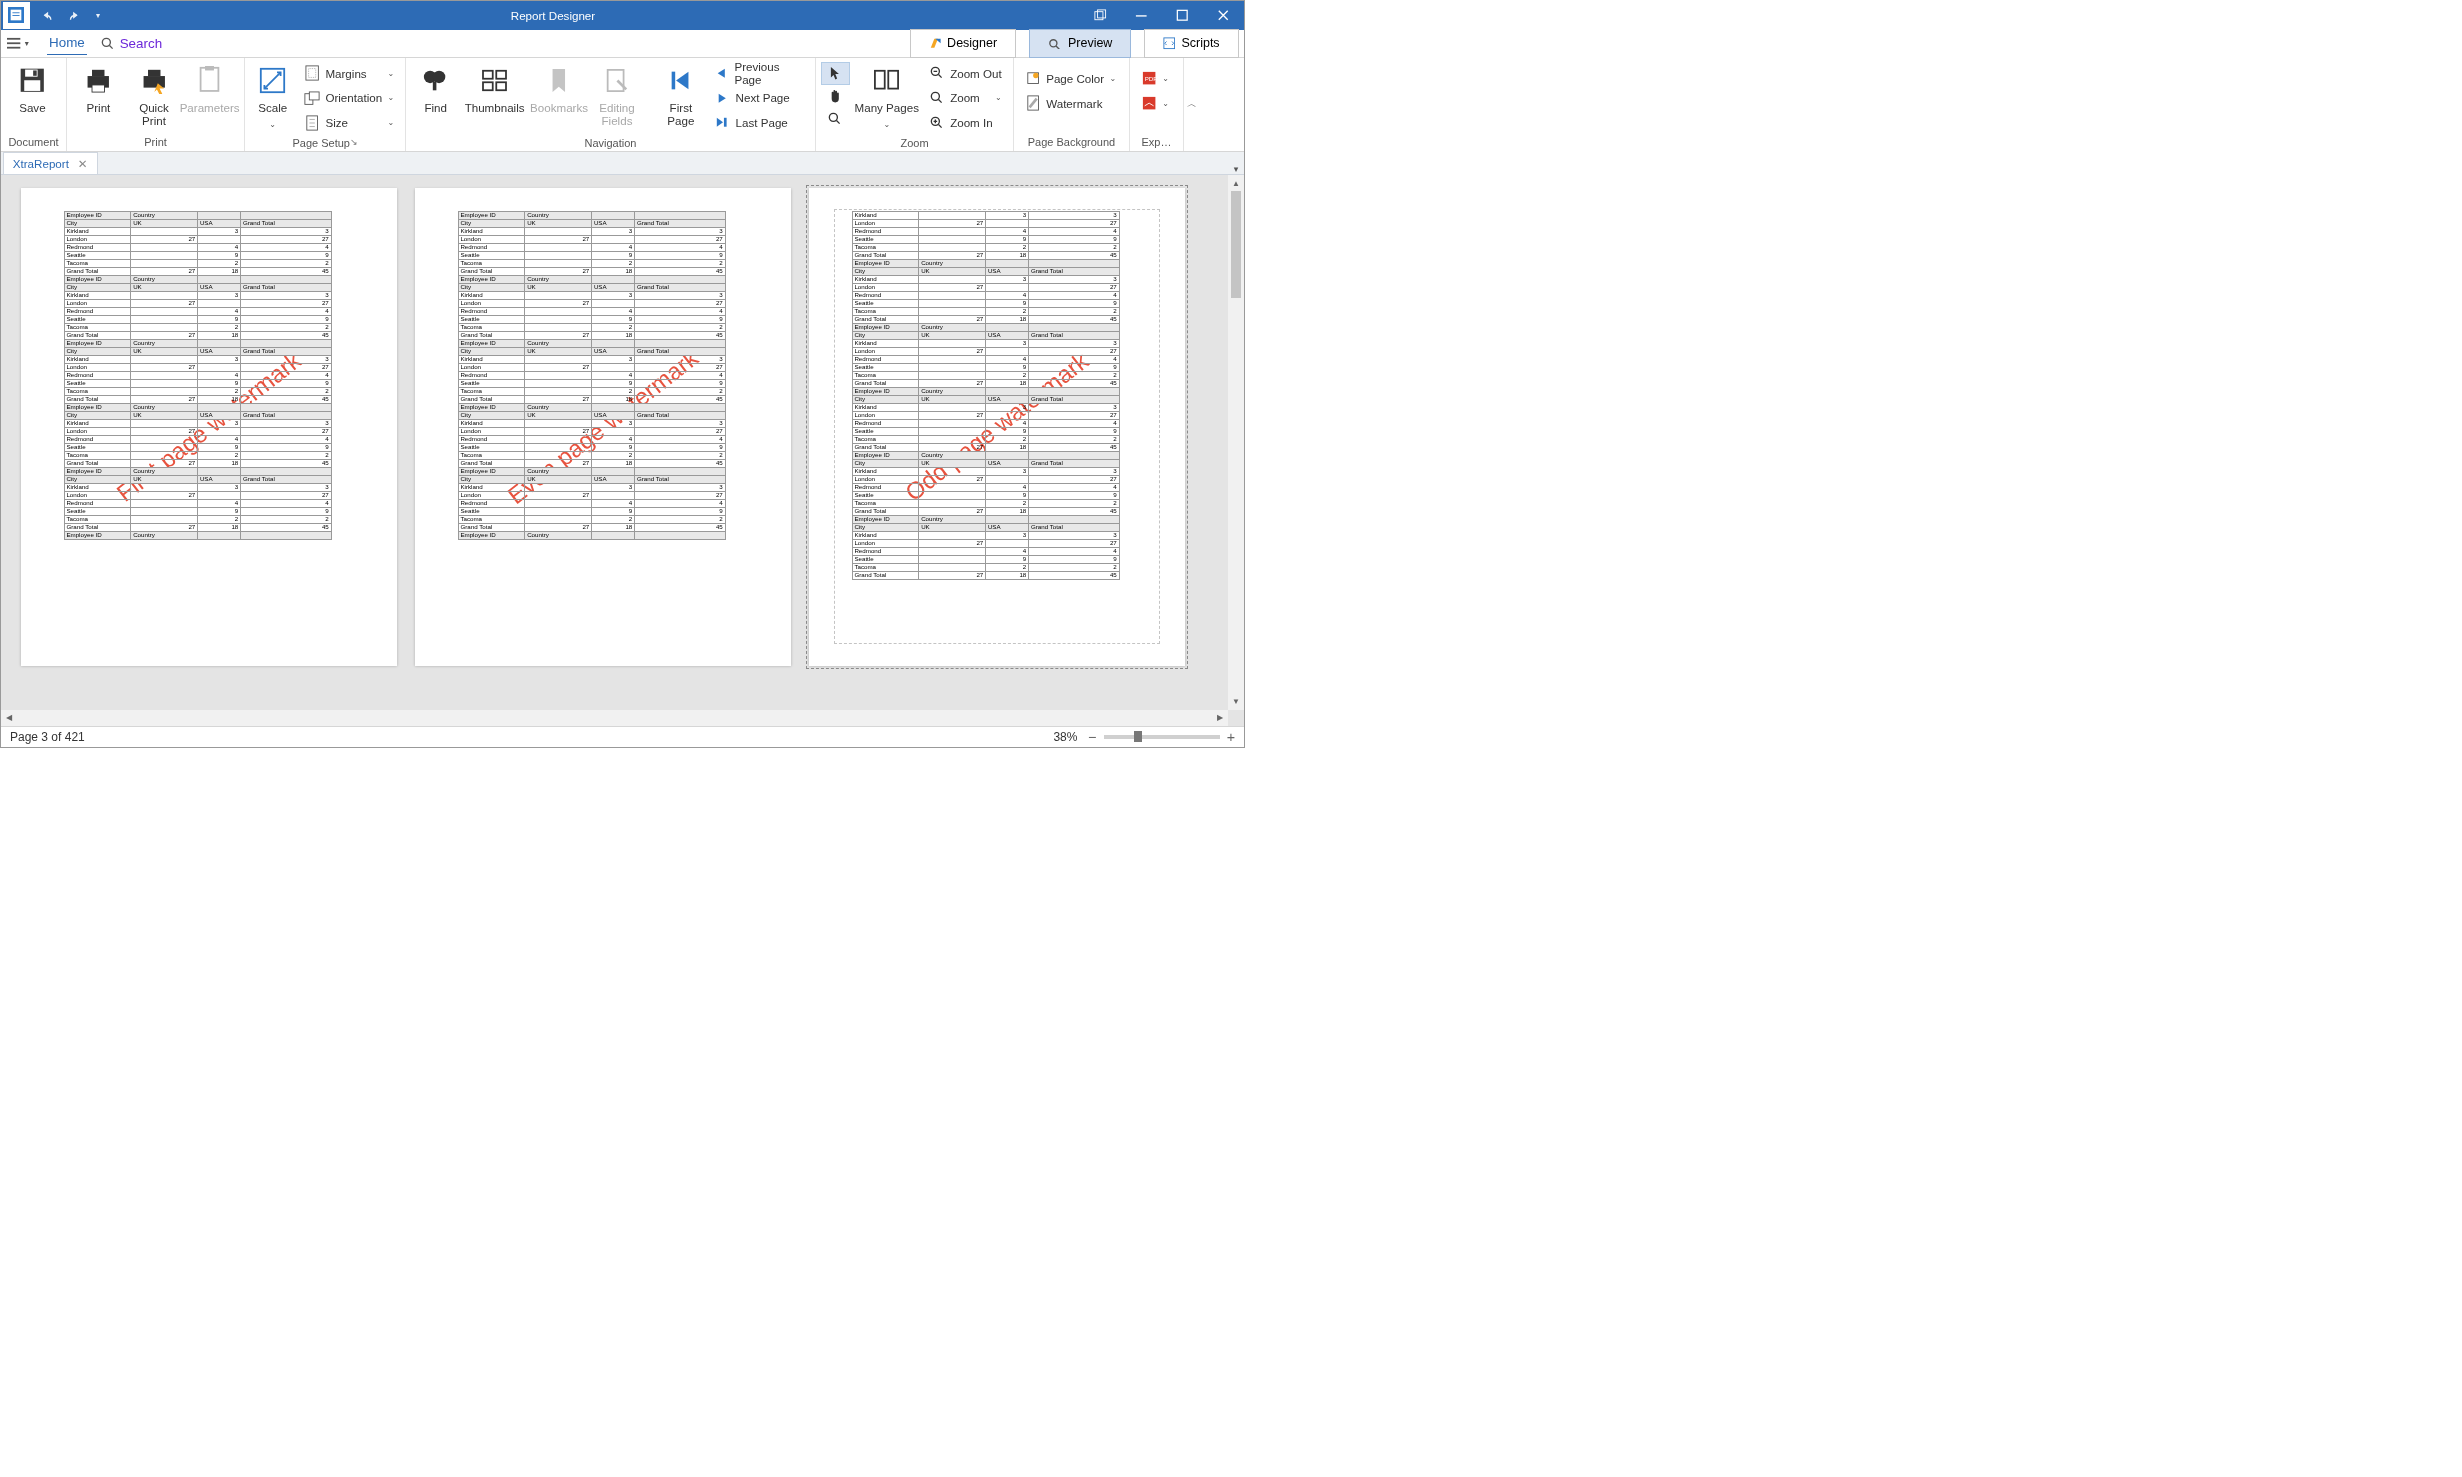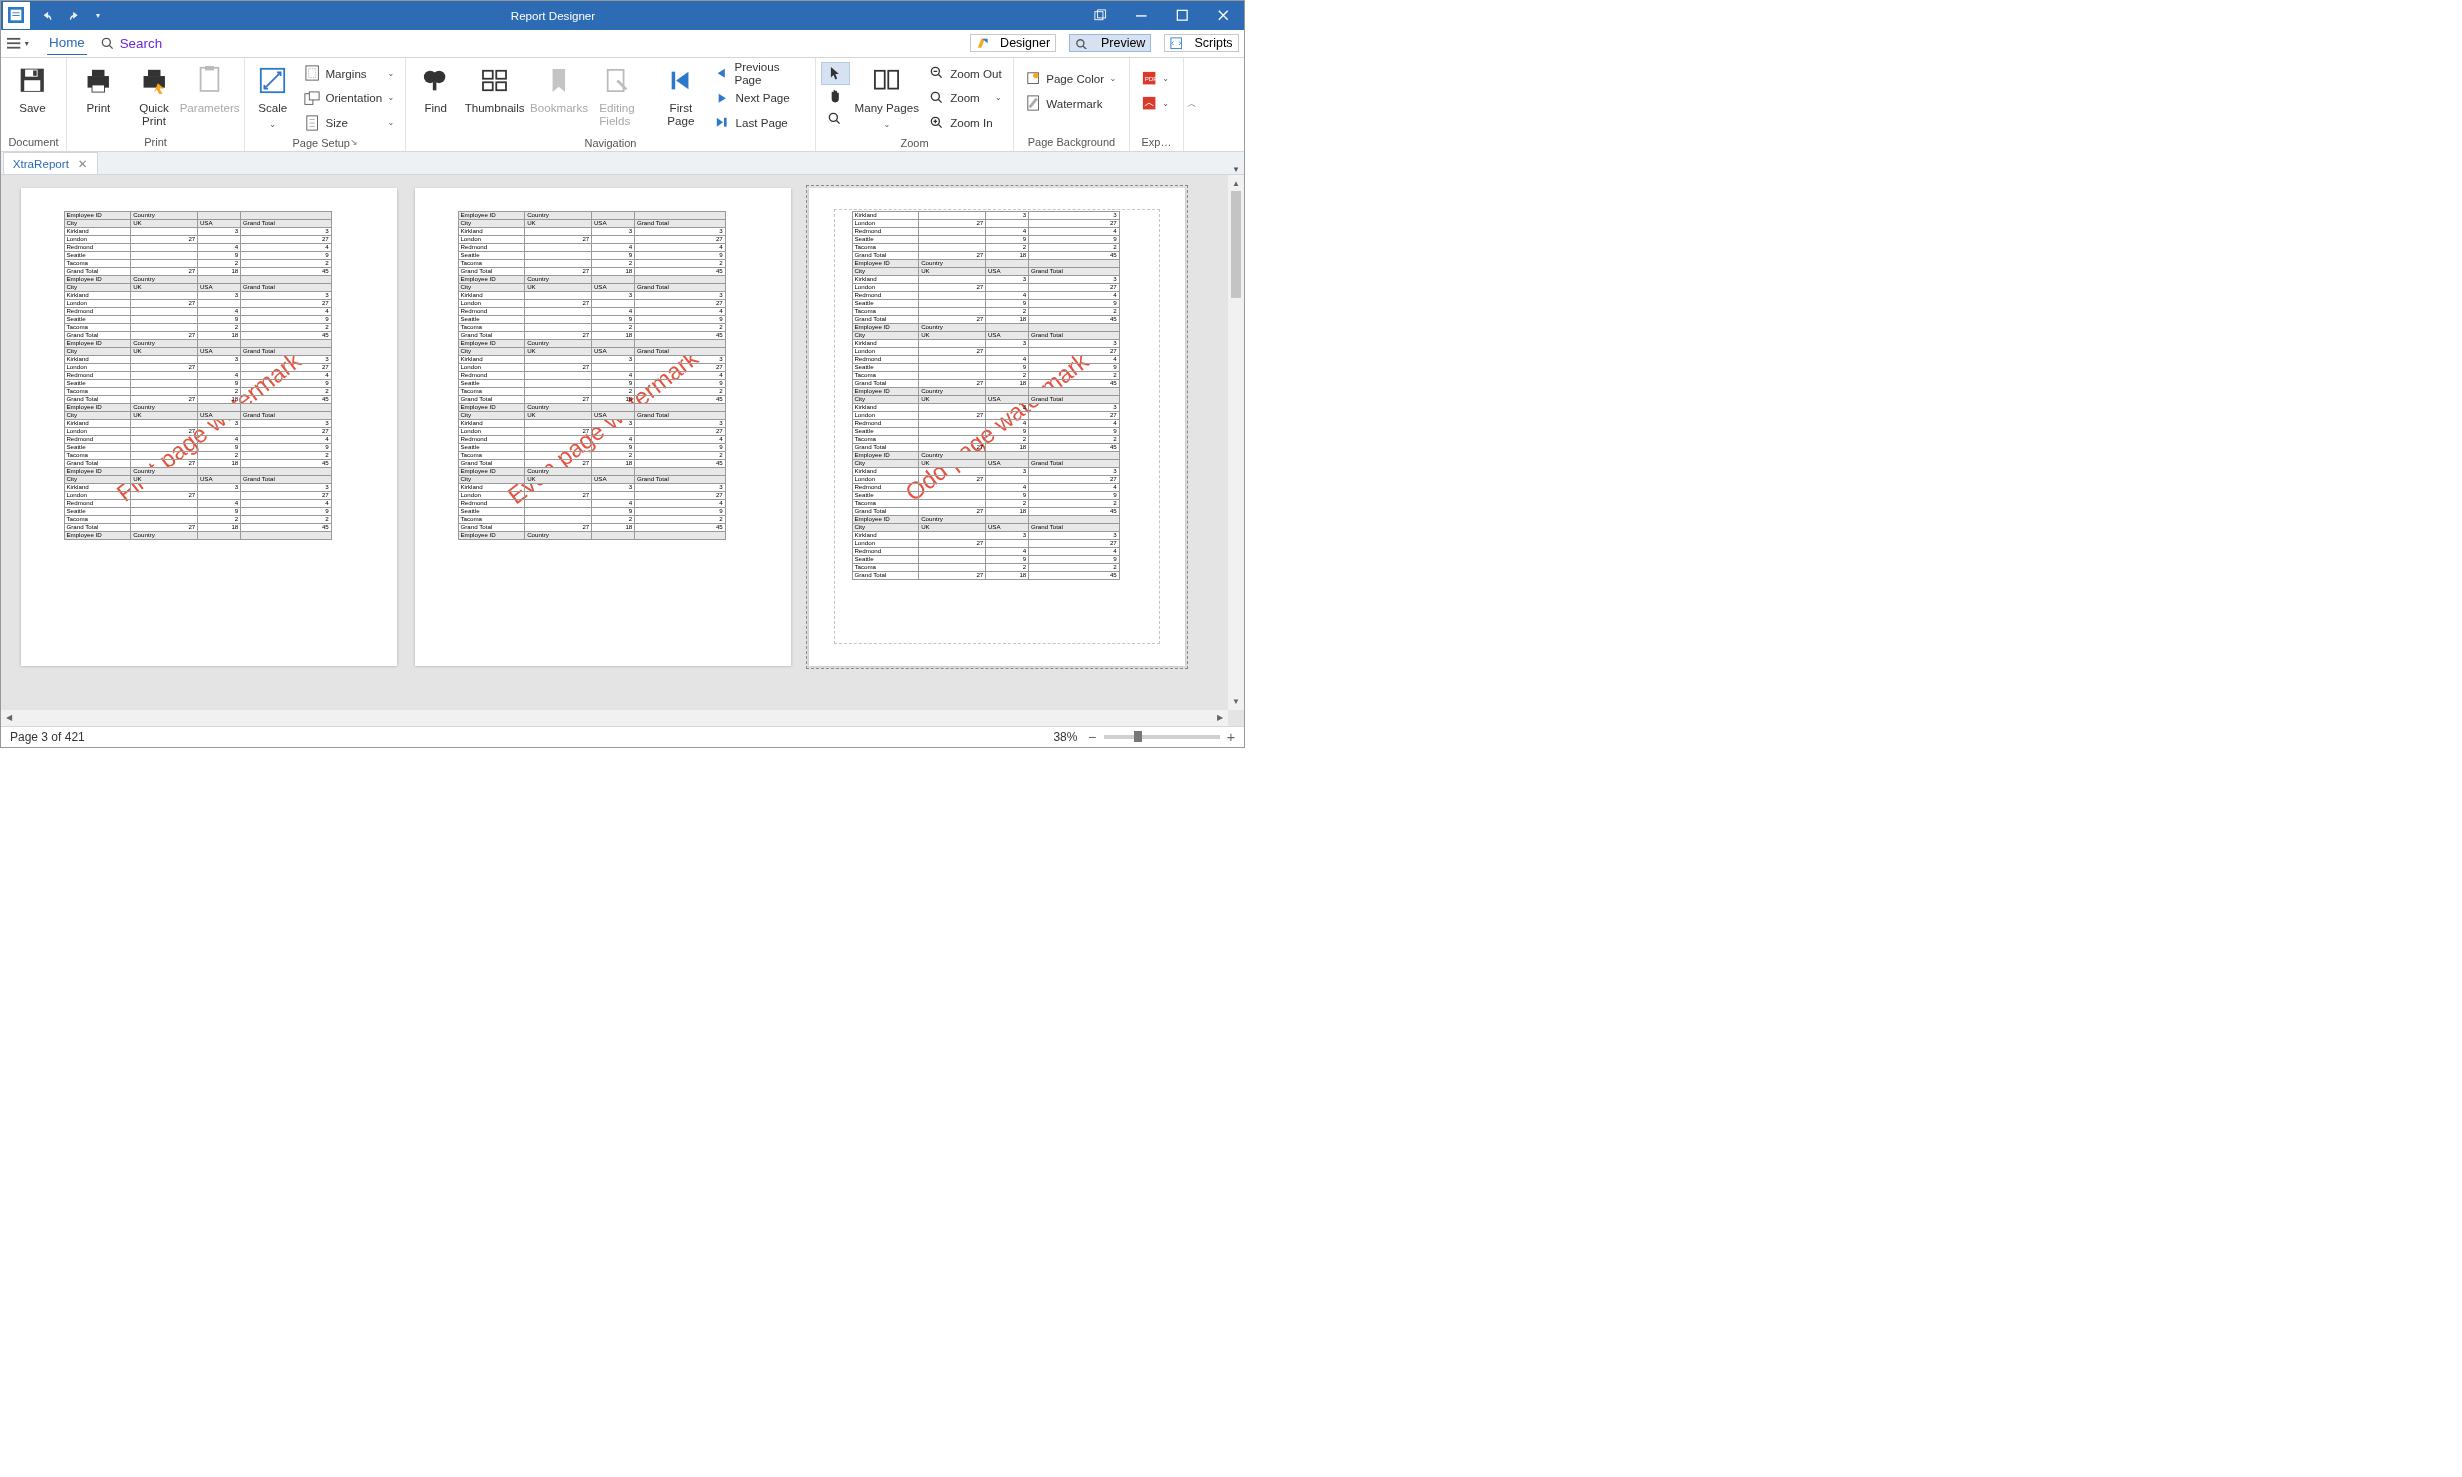--- a/index.html
+++ b/index.html
@@ -10,21 +10,21 @@
 .titlebar .qat{display:flex;gap:1.8px;padding:0 5.4px}
 .titlebar .qat-btn{width:23px;height:23px;display:flex;align-items:center;justify-content:center;opacity:.9}
 .titlebar .title{flex:1;text-align:center;padding-right:89px}
 .titlebar .winbtns{display:flex}
 .titlebar .winbtn{width:41px;height:28.5px;display:flex;align-items:center;justify-content:center}
 .tabsrow{height:28.5px;background:#fff;border-bottom:0.9px solid #d6d6d6;display:flex;align-items:center;padding:0 5.4px;gap:12.5px}
 .tabsrow .hamb{width:23px;height:19.6px;display:flex;align-items:center;justify-content:center;margin-right:5.4px}
 .tabsrow .tab{font-size:13.4px;color:#6d28d9;padding:3.6px 1.8px;display:flex;align-items:center;gap:5.4px}
 .tabsrow .tab.active{color:#2d6bb5;border-bottom:1.8px solid #2d6bb5}
 .tabsrow .spacer{flex:1}
-.tabsrow .modebtn{height:18px;padding:0 5px;border:0.9px solid #c8c8c8;font-size:12.5px;display:flex;align-items:center;gap:12px;background:#fff}
+.tabsrow .modebtn{height:29px;padding:0 18px;border:0.9px solid #c8c8c8;font-size:12.5px;display:flex;align-items:center;gap:6px;background:#fff}
 .tabsrow .modebtn.active{background:#d6e2f2;border-color:#9ab8dc}
 .ribbon{height:94px;background:#fff;border-bottom:0.9px solid #d6d6d6;display:flex}
 .rgroup{border-right:0.9px solid #e3e3e3;display:flex;flex-direction:column;padding:1.8px 5.4px 0}
 .rgroup .body{flex:1;display:flex;align-items:flex-start;gap:3.6px;padding-top:1.8px}
 .rgroup .lbl{font-size:11px;color:#555;text-align:center;padding:2.7px 0}
 .bigbtn{display:flex;flex-direction:column;align-items:center;justify-content:flex-start;width:52px;padding-top:3.6px;gap:6px;font-size:11.6px;color:#333}
 .bigbtn.disabled{color:#a8a8a8}
 .bigbtn .ic{width:30px;height:30px;display:flex;align-items:center;justify-content:center}
 .smallbtn{height:23px;display:flex;align-items:center;gap:5.4px;font-size:11.6px;padding:0 5.4px;color:#333}
 .smallbtn .ic{width:16px;height:16px;display:flex;align-items:center;justify-content:center}
@@ -294,21 +294,21 @@
             </div>
             <span>Bookmarks</span>
           </div>
     <div class="bigbtn disabled">
             <div class="ic">
               <svg width="23" height="25" viewBox="0 0 26 28">
                 <rect x="3" y="2" width="18" height="24" stroke="#bbb" fill="none" stroke-width="2"></rect>
                 <path d="M14 14 l10 10" stroke="#bbb" stroke-width="3"></path>
               </svg>
             </div>
-            <span style="white-space:pre;text-align:left">Editing
+            <span style="white-space:pre;text-align:center">Editing
 Fields</span>
           </div>
     <div style="width:0.9px;background:#e3e3e3;margin:3.6px 3.6px"></div>
     <div class="bigbtn">
             <div class="ic">
               <svg width="23" height="23" viewBox="0 0 26 26">
                 <rect x="3" y="3" width="4" height="20" fill="#2d78c8"></rect>
                 <path d="M22 3 L8 13 L22 23 Z" fill="#2d78c8"></path>
               </svg>
             </div>

